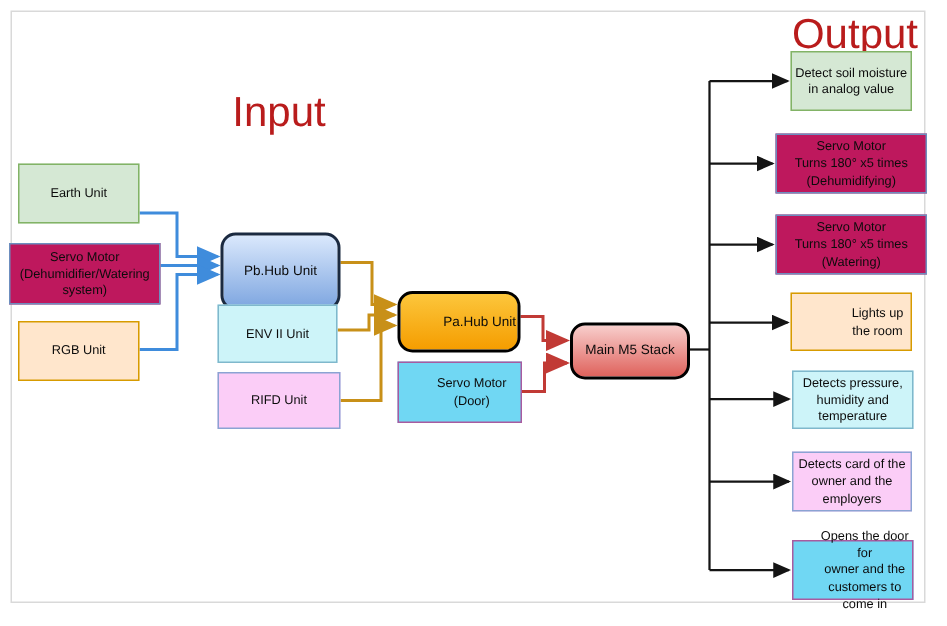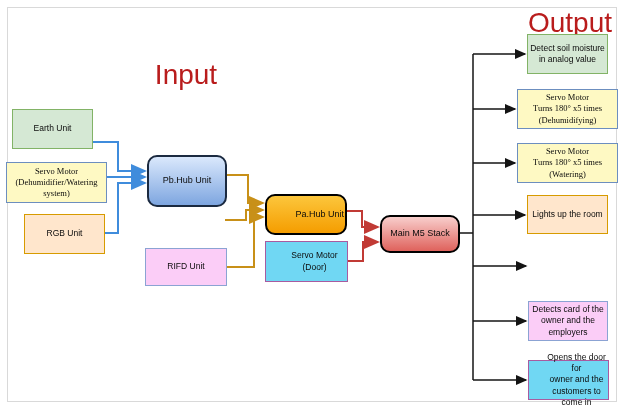--- a/index.html
+++ b/index.html
@@ -5,21 +5,21 @@
   html,body{margin:0;padding:0;background:#ffffff;}
   .stage{position:relative;width:631px;height:417px;background:#ffffff;overflow:hidden;
          font-family:"Liberation Sans", sans-serif;color:#111;}
   .canvas-frame{position:absolute;left:7px;top:7px;width:610px;height:395px;
                 border:1px solid #d9d9d9;background:#ffffff;box-sizing:border-box;}
   svg.edges{position:absolute;left:0;top:0;width:631px;height:417px;pointer-events:none;}
   .node{position:absolute;display:flex;align-items:center;justify-content:center;
         text-align:center;font-size:8.5px;line-height:1.3;white-space:pre-line;
         border:1px solid;box-sizing:border-box;padding:1px;color:#0b0b0b;}
   .green {background:#d5e8d4;border-color:#82b366;}
-  .blue  {background:#fef9c3;border-color:#6c8ebf;font-family:Liberation Serif, serif;}
+  .blue  {background:#be185d;border-color:#6c8ebf;}
   .orange{background:#ffe6cc;border-color:#d79b00;}
   .cyan  {background:#cdf4f9;border-color:#7fb8cc;}
   .pink  {background:#fbcdf7;border-color:#8ba3d3;}
   .bcyan {background:#70d7f3;border-color:#a85ba0;padding-left:17px;}
   .hub{border-radius:10px;border-width:2px;font-size:9px;font-weight:400;}
   .pbhub {background:linear-gradient(#dae8fc,#7ea6e0);border-color:#1b2a40;}
   .pahub {background:linear-gradient(#fcc63c,#f59d00);border-color:#000000;}
   .mainm5{background:linear-gradient(#f8cecc,#df625c);border-color:#000000;}
   .title{position:absolute;font-size:28px;color:#b91c1c;text-align:center;width:120px;}
 </style>
@@ -67,38 +67,42 @@
     <polyline points="473,380 526,380" fill="none" stroke="#141414" stroke-width="1.5" marker-end="url(#ar-black)"></polyline>
   </svg>
 
   <div class="title" style="left:126px;top:59px;">Input</div>
   <div class="title" style="left:510px;top:7px;">Output</div>
 
   <div class="node green" style="left:12px;top:109px;width:81px;height:40px;"><span>Earth Unit</span></div>
   <div class="node blue" style="left:6px;top:162px;width:101px;height:41px;"><span>Servo Motor
 (Dehumidifier/Watering
 system)</span></div>
-  <div class="node orange" style="left:24px;top:214px;width:81px;height:40px;"><span>RGB Unit</span></div>
+  <div class="node orange" style="left:12px;top:214px;width:81px;height:40px;"><span>RGB Unit</span></div>
 
   <div class="node hub pbhub" style="left:147px;top:155px;width:80px;height:52px;"><span>Pb.Hub Unit</span></div>
+  <div class="node cyan" style="left:145px;top:203px;width:80px;height:39px;"><span>ENV II Unit</span></div>
   <div class="node pink" style="left:145px;top:248px;width:82px;height:38px;"><span>RIFD Unit</span></div>
 
   <div class="node hub pahub" style="left:265px;top:194px;width:82px;height:41px;justify-content:flex-end;"><span>Pa.Hub Unit</span></div>
   <div class="node bcyan" style="left:265px;top:241px;width:83px;height:41px;"><span>Servo Motor (Door)</span></div>
 
   <div class="node hub mainm5" style="left:380px;top:215px;width:80px;height:38px;font-size:9px;"><span>Main M5 Stack</span></div>
 
   <div class="node green" style="left:527px;top:34px;width:81px;height:40px;"><span>Detect soil moisture
 in analog value</span></div>
   <div class="node blue" style="left:517px;top:89px;width:101px;height:40px;"><span>Servo Motor
 Turns 180° x5 times
 (Dehumidifying)</span></div>
   <div class="node blue" style="left:517px;top:143px;width:101px;height:40px;"><span>Servo Motor
 Turns 180° x5 times
 (Watering)</span></div>
-  <div class="node orange" style="left:527px;top:195px;width:81px;height:39px;"><span>Lights up the room</span></div>
+  <div class="node orange" style="left:527px;top:195px;width:81px;height:39px;padding-left:36px;"><span>Lights up the room</span></div>
+  <div class="node cyan" style="left:528px;top:247px;width:81px;height:39px;"><span>Detects pressure,
+humidity and
+temperature</span></div>
   <div class="node pink" style="left:528px;top:301px;width:80px;height:40px;"><span>Detects card of the
 owner and the
 employers</span></div>
   <div class="node bcyan" style="left:528px;top:360px;width:81px;height:40px;"><span>Opens the door for
 owner and the
 customers to come in</span></div>
 </div>
 
 </body></html>

